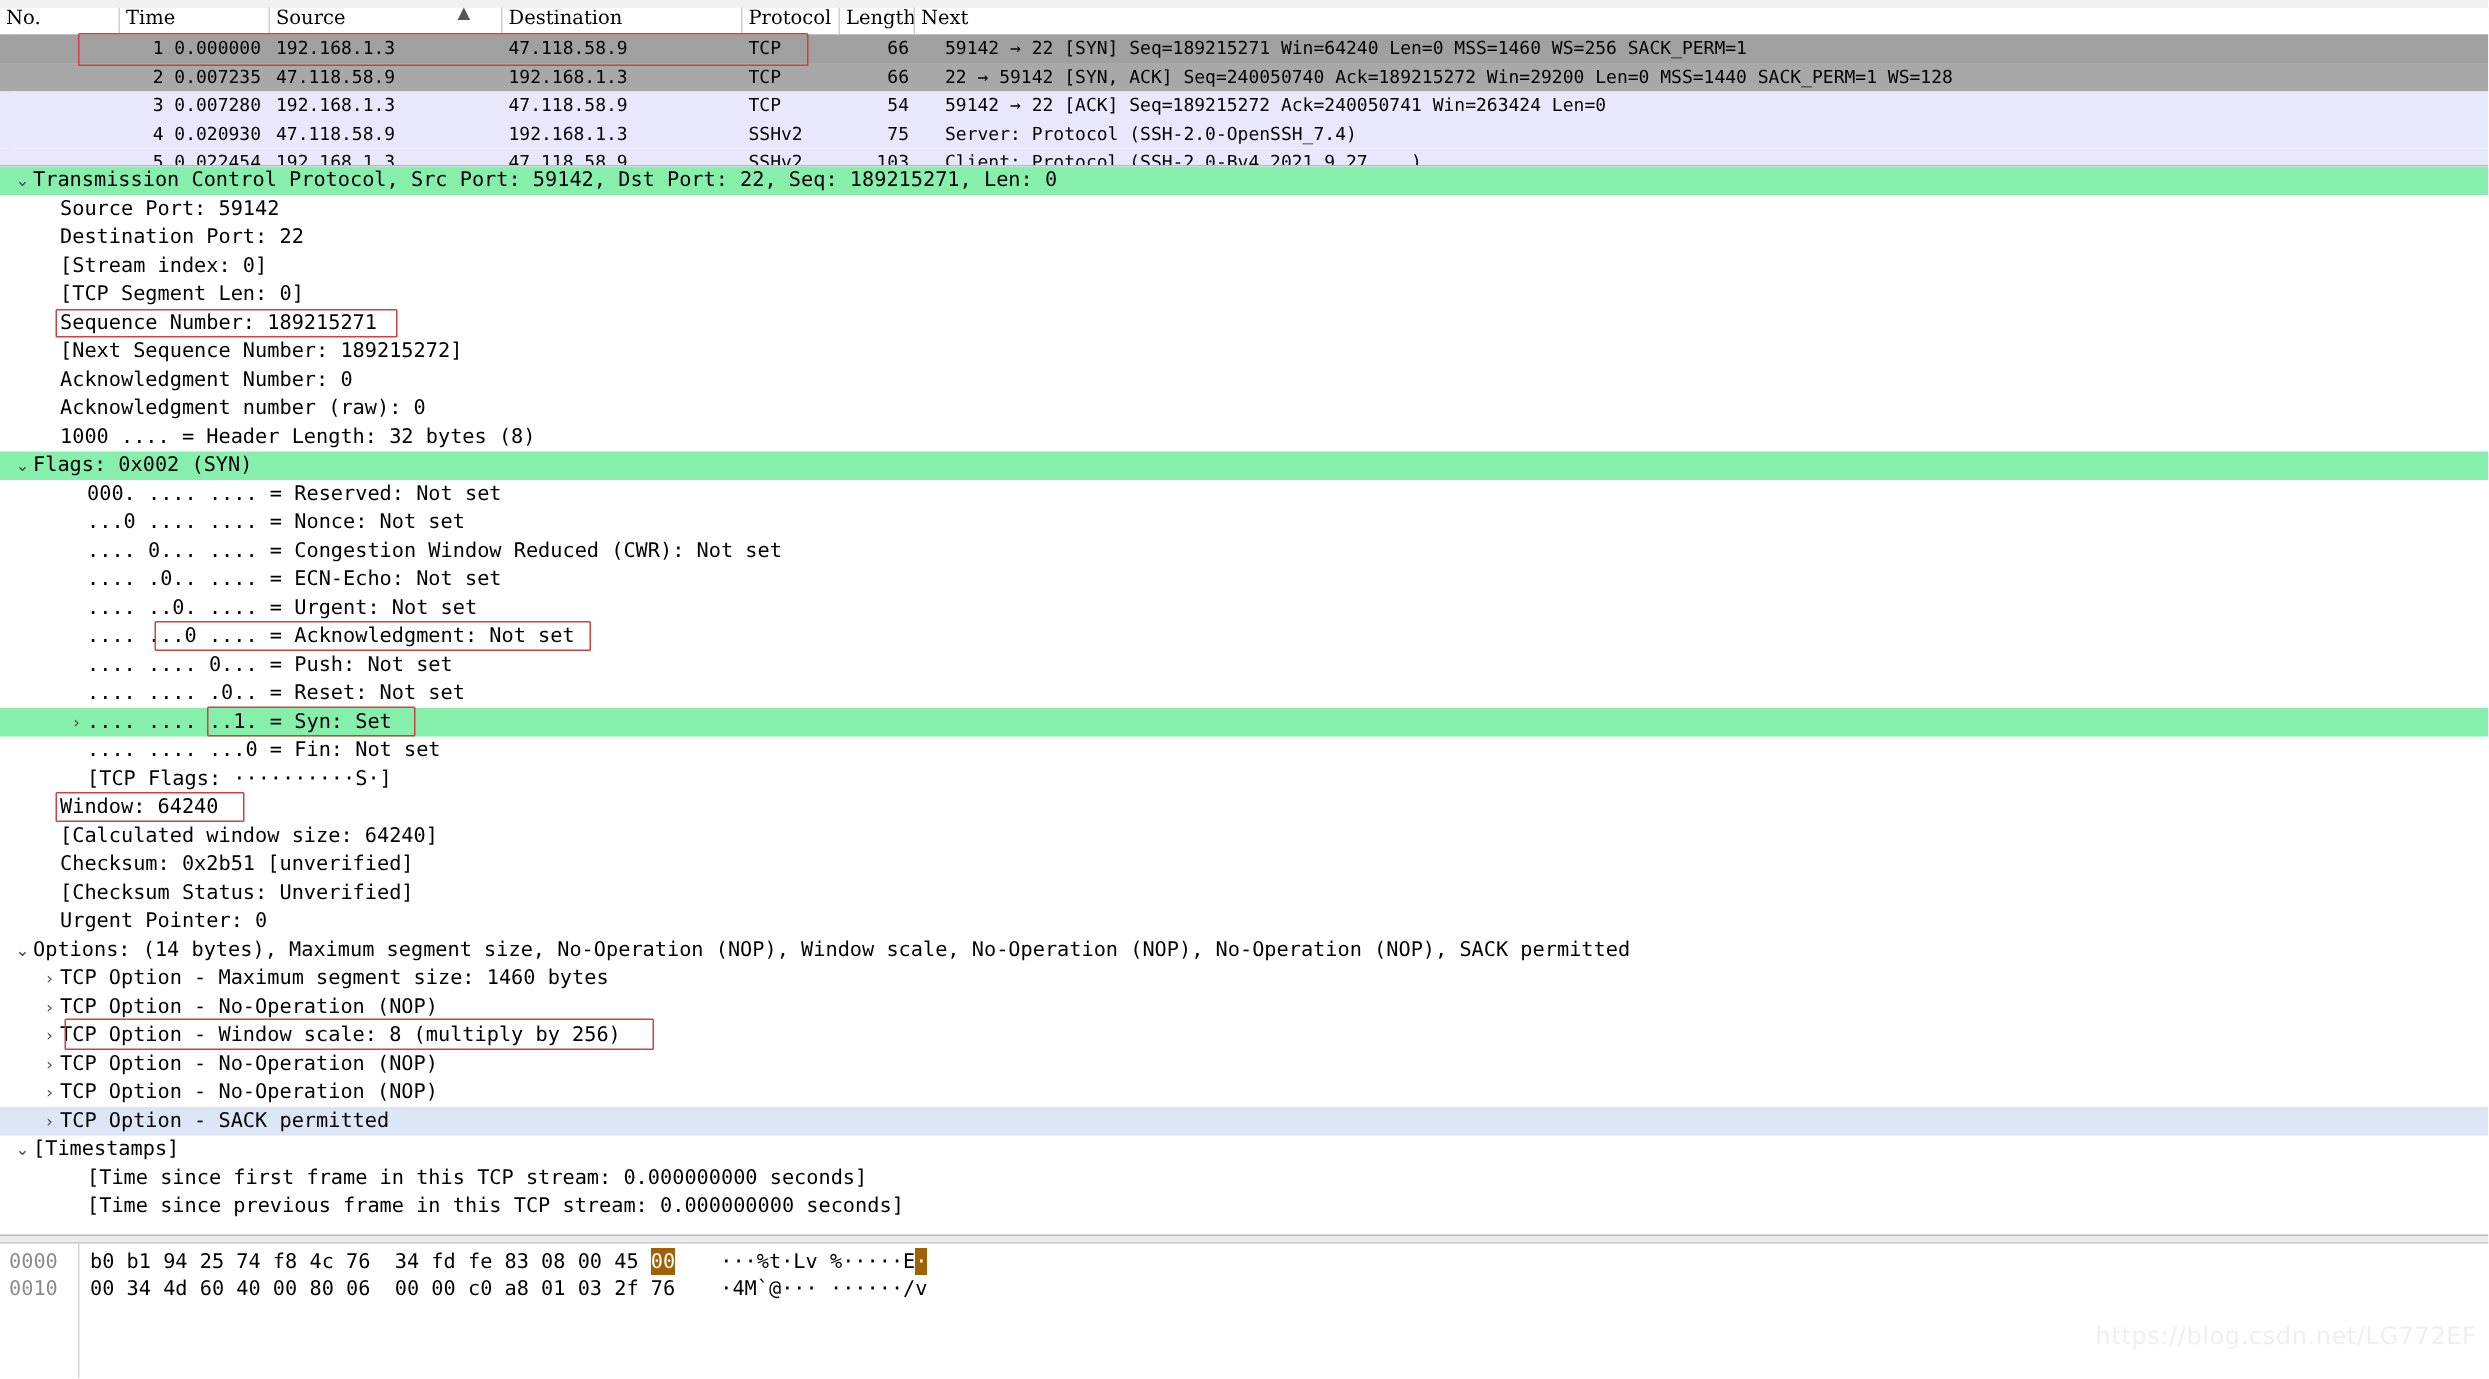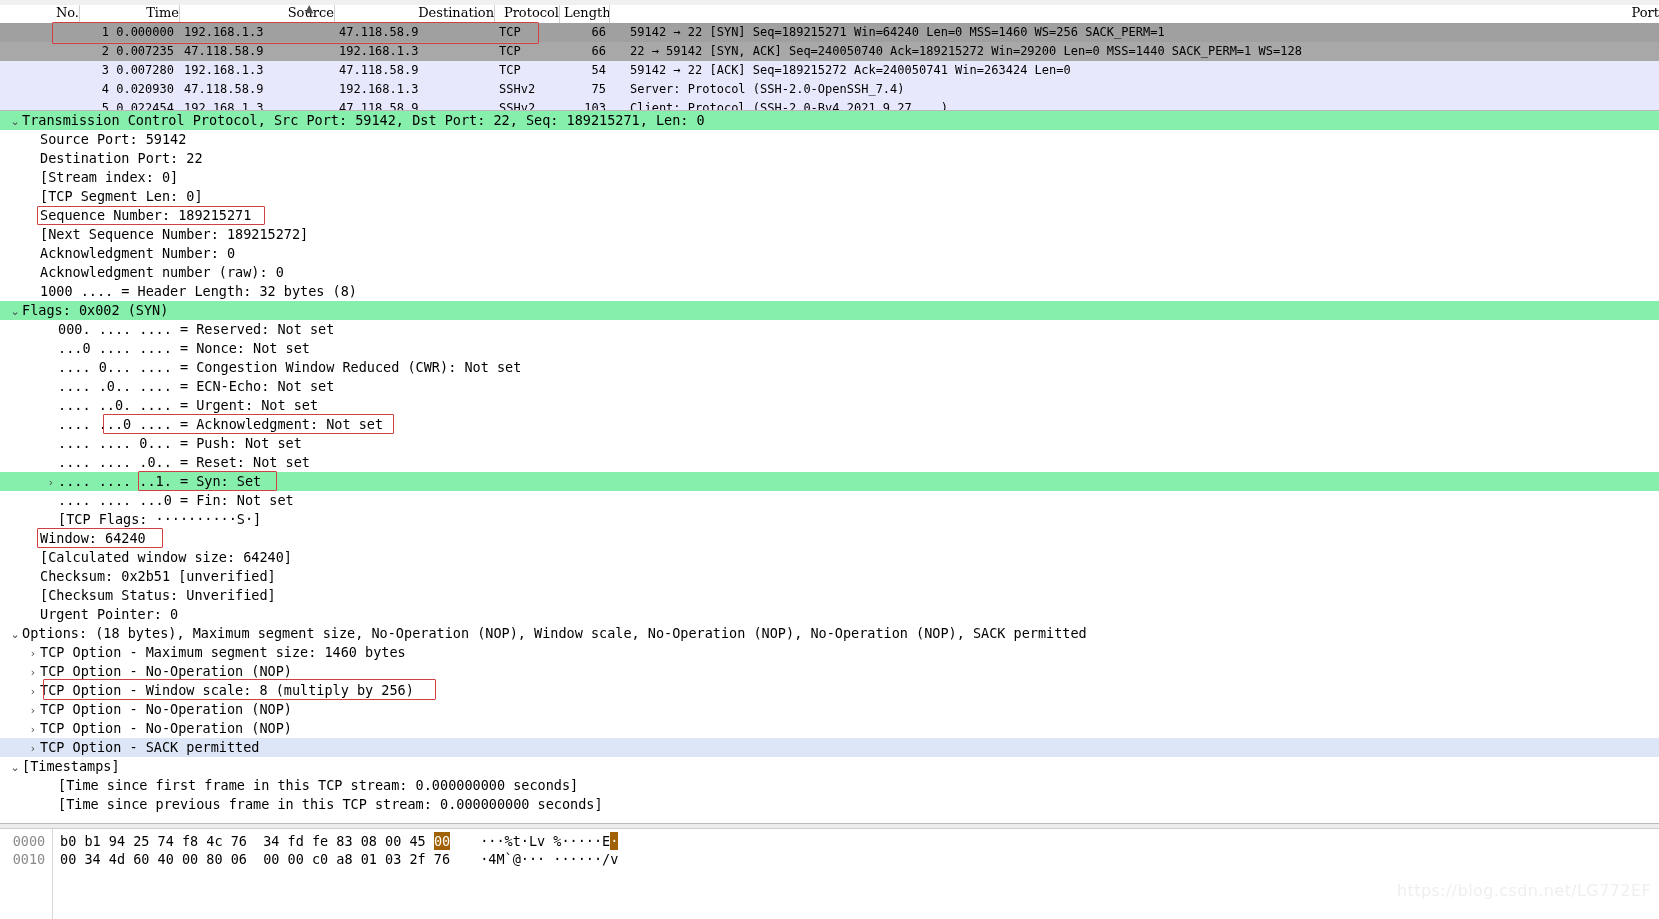--- a/index.html
+++ b/index.html
@@ -49,21 +49,20 @@
     font-size: 13px;
     color: #000;
     padding-left: 4px;
     box-sizing: border-box;
     border-right: 1px solid #cfcfcf;
     height: 18px;
     line-height: 15px;
     position: relative;
     white-space: nowrap;
     overflow: hidden;
-    text-align: right;
   }
   .sort-caret {
     position: absolute;
     left: 305px; top: 0px;
     font-size: 11px;
     color: #555;
     font-family: "DejaVu Sans", sans-serif;
     line-height: 8px;
   }
 
@@ -140,21 +139,21 @@
     position:absolute; left:0; top:0; width:1659px; height:4px;
     background:#ececec; border-bottom:1px solid #cdcdcd;
   }
   .byte-row {
     height: 18px;
     line-height: 18px;
     white-space: pre;
     font-family: "DejaVu Sans Mono", "Liberation Mono", monospace;
     font-size: 13.5px;
   }
-  .byte-off { color: #8a8a8a; display:inline-block; width:46px; padding-left:6px;text-align:center;}
+  .byte-off { color: #8a8a8a; display:inline-block; width:46px; padding-left:6px;}
   .byte-hex { color: #000; display:inline-block; }
   .byte-asc { color: #000; display:inline-block; }
   .hexsel { background:#a16207; color:#ffffff; }
 
   
   .bytes-gutter {
     position:absolute; left: 52px; top: 5px; width:1px; height: 90px;
     background:#d8d8d8;
   }
 
@@ -192,21 +191,21 @@
     <div class="col-head" style="width:160px">
       <span>Destination</span>
     </div>
     <div class="col-head" style="width:65px">
       <span>Protocol</span>
     </div>
     <div class="col-head" style="width:50px">
       <span>Length</span>
     </div>
     <div class="col-head" style="width:1049px;border-right:none">
-      <span>Port</span>
+      <span>Next</span>
     </div>
     <div class="sort-caret">▲</div>
   </div>
 
   <div class="left-edge-line"></div>
 
   <div class="plist-rows" id="plist-rows">
       <div class="plist-row sel">
         <span class="cell c-no">1 0.000000</span>
         <span class="cell c-src">192.168.1.3</span>
@@ -272,21 +271,21 @@
       <div class="tree-row"><span style="display:inline-block;width:44px"></span><span class="twisty"></span><span class="tree-text">.... .... 0... = Push: Not set</span></div>
       <div class="tree-row"><span style="display:inline-block;width:44px"></span><span class="twisty"></span><span class="tree-text">.... .... .0.. = Reset: Not set</span></div>
       <div class="tree-row selblue"><span style="display:inline-block;width:44px"></span><span class="twisty">›</span><span class="tree-text">.... .... ..1. = Syn: Set</span></div>
       <div class="tree-row"><span style="display:inline-block;width:44px"></span><span class="twisty"></span><span class="tree-text">.... .... ...0 = Fin: Not set</span></div>
       <div class="tree-row"><span style="display:inline-block;width:44px"></span><span class="twisty"></span><span class="tree-text">[TCP Flags: ··········S·]</span></div>
       <div class="tree-row"><span style="display:inline-block;width:26px"></span><span class="twisty"></span><span class="tree-text">Window: 64240</span></div>
       <div class="tree-row"><span style="display:inline-block;width:26px"></span><span class="twisty"></span><span class="tree-text">[Calculated window size: 64240]</span></div>
       <div class="tree-row"><span style="display:inline-block;width:26px"></span><span class="twisty"></span><span class="tree-text">Checksum: 0x2b51 [unverified]</span></div>
       <div class="tree-row"><span style="display:inline-block;width:26px"></span><span class="twisty"></span><span class="tree-text">[Checksum Status: Unverified]</span></div>
       <div class="tree-row"><span style="display:inline-block;width:26px"></span><span class="twisty"></span><span class="tree-text">Urgent Pointer: 0</span></div>
-      <div class="tree-row"><span style="display:inline-block;width:8px"></span><span class="twisty">⌄</span><span class="tree-text">Options: (18 bytes), Maximum segment size, No-Operation (NOP), Window scale, No-Operation (NOP), No-Operation (NOP), SACK permitted</span></div>
+      <div class="tree-row"><span style="display:inline-block;width:8px"></span><span class="twisty">⌄</span><span class="tree-text">Options: (14 bytes), Maximum segment size, No-Operation (NOP), Window scale, No-Operation (NOP), No-Operation (NOP), SACK permitted</span></div>
       <div class="tree-row"><span style="display:inline-block;width:26px"></span><span class="twisty">›</span><span class="tree-text">TCP Option - Maximum segment size: 1460 bytes</span></div>
       <div class="tree-row"><span style="display:inline-block;width:26px"></span><span class="twisty">›</span><span class="tree-text">TCP Option - No-Operation (NOP)</span></div>
       <div class="tree-row"><span style="display:inline-block;width:26px"></span><span class="twisty">›</span><span class="tree-text">TCP Option - Window scale: 8 (multiply by 256)</span></div>
       <div class="tree-row"><span style="display:inline-block;width:26px"></span><span class="twisty">›</span><span class="tree-text">TCP Option - No-Operation (NOP)</span></div>
       <div class="tree-row"><span style="display:inline-block;width:26px"></span><span class="twisty">›</span><span class="tree-text">TCP Option - No-Operation (NOP)</span></div>
       <div class="tree-row lightsel"><span style="display:inline-block;width:26px"></span><span class="twisty">›</span><span class="tree-text">TCP Option - SACK permitted</span></div>
       <div class="tree-row"><span style="display:inline-block;width:8px"></span><span class="twisty">⌄</span><span class="tree-text">[Timestamps]</span></div>
       <div class="tree-row"><span style="display:inline-block;width:44px"></span><span class="twisty"></span><span class="tree-text">[Time since first frame in this TCP stream: 0.000000000 seconds]</span></div>
       <div class="tree-row"><span style="display:inline-block;width:44px"></span><span class="twisty"></span><span class="tree-text">[Time since previous frame in this TCP stream: 0.000000000 seconds]</span></div>
     </div>

